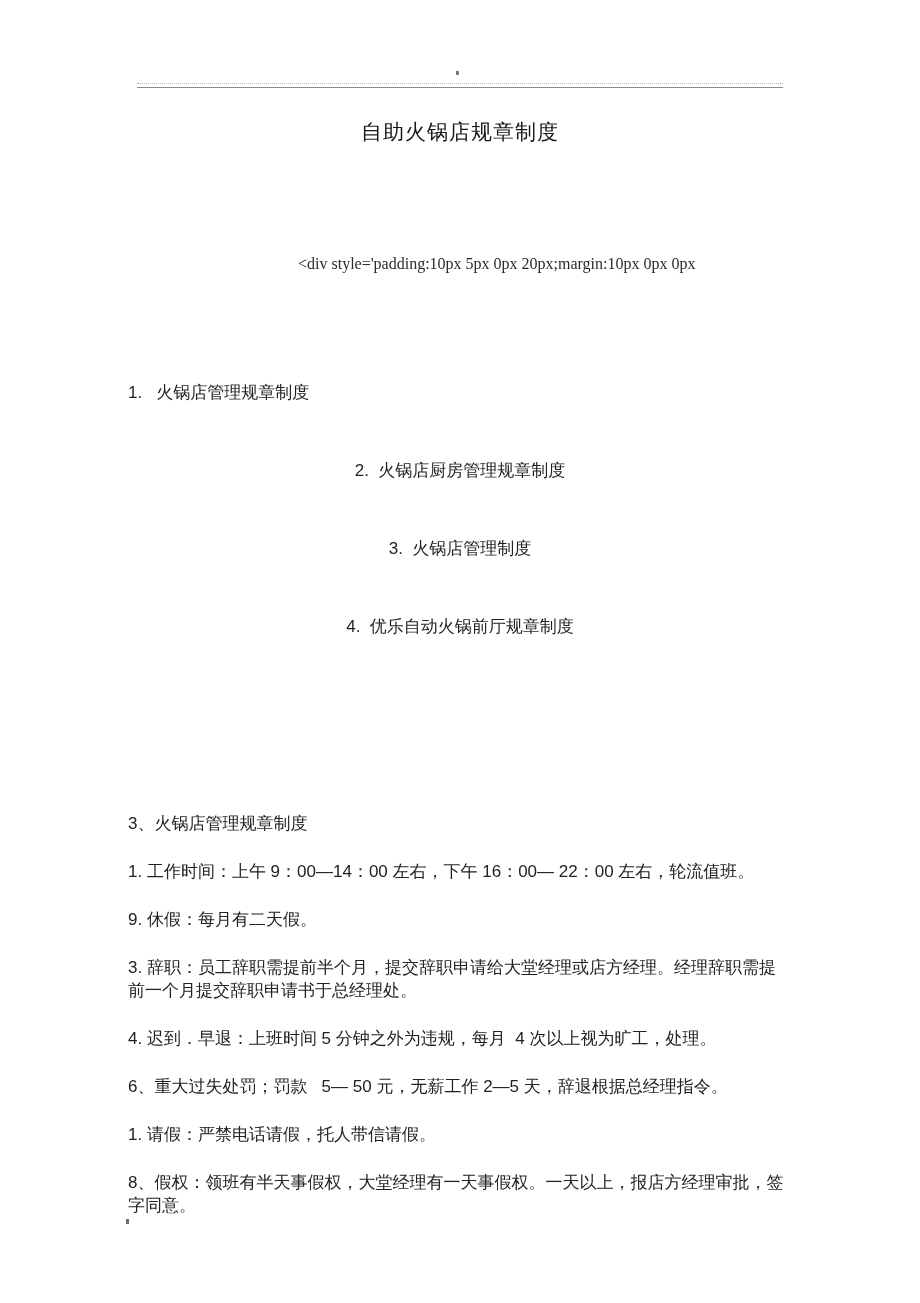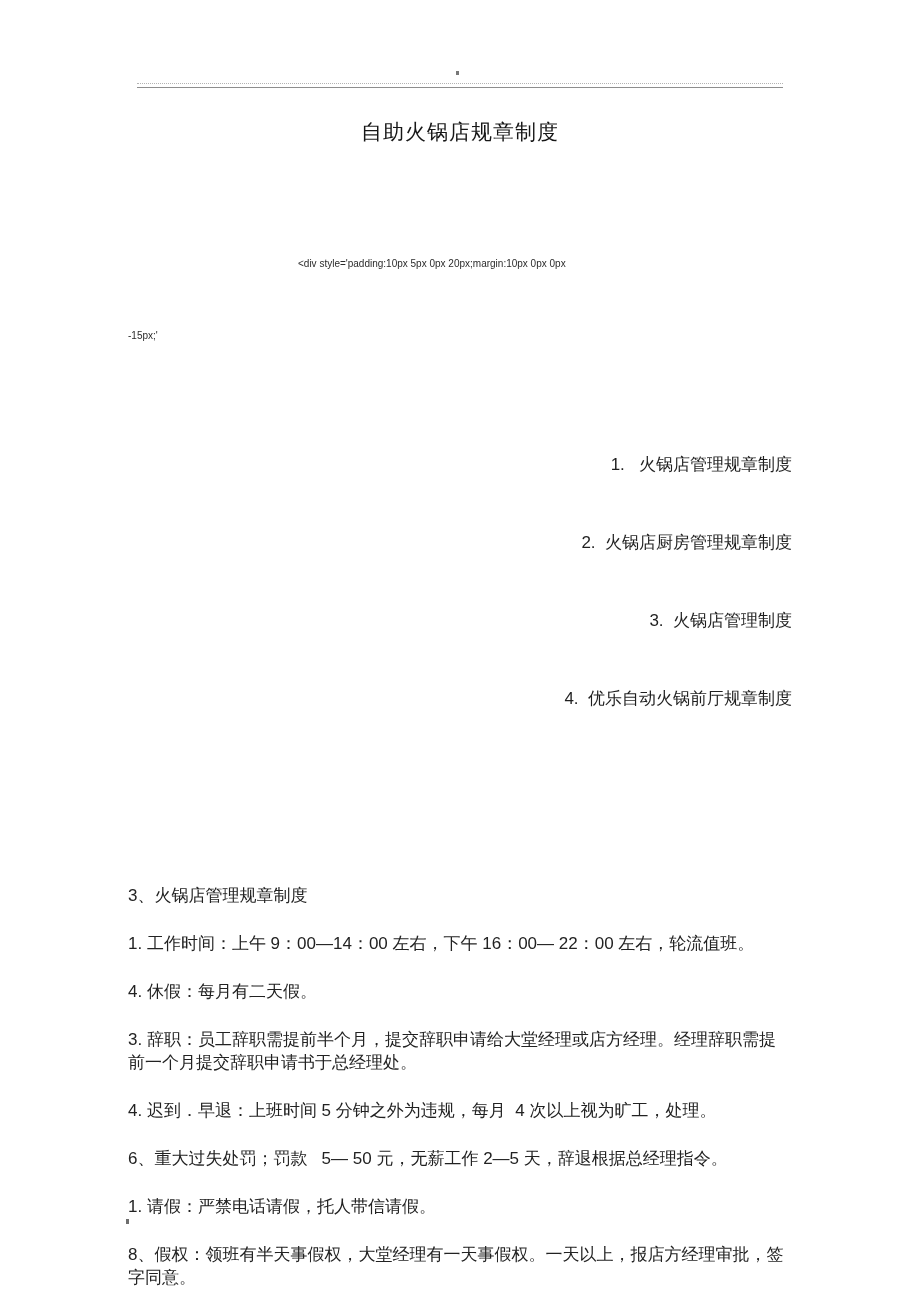--- a/index.html
+++ b/index.html
@@ -52,36 +52,36 @@
     text-align: center;
     font-size: 21px;
     font-weight: 500;
     line-height: 28px;
     color: #161616;
     font-family: "Liberation Serif", serif;
     letter-spacing: 1px;
   }
   .code-block {
     margin-top: 58px;
-    font-family: Liberation Sans, sans-serif;
-    font-size: 10px;
+    font-family: Liberation Serif, serif;
+    font-size: 16px;
     line-height: 24px;
     color: #2b2b2b;
     white-space: pre-wrap;
   }
   .code-line-1 { margin-left: 170px; }
   .code-line-2 { margin-left: 0; }
   .toc {
     margin-top: 4px;
     font-size: 17px;
     line-height: 26px;
     white-space: pre-wrap;
   }
-  .toc-item { text-align: right; }
-  .toc-item.centered { text-align: right; }
+  .toc-item { text-align: center; }
+  .toc-item.centered { text-align: left; }
   .para {
     margin: 0 0 25px 0;
     font-size: 17px;
     line-height: 23px;
     white-space: pre-wrap;
     color: #222222;
   }
   .section-heading {
     margin-top: 120px;
   }
@@ -94,34 +94,33 @@
   <span class="header-dot"></span>
 
   <div class="header-line"></div>
 
   <div class="content">
 
     <h1 class="title">自助火锅店规章制度</h1>
 
     <div class="code-block">
       <div class="code-line-1">&lt;div style='padding:10px 5px 0px 20px;margin:10px 0px 0px</div>
-      <div class="code-line-2">-15px;'</div>
     </div>
 
     <div class="toc">
       <div class="toc-item centered">1.   火锅店管理规章制度</div>
       <div class="toc-item">2.  火锅店厨房管理规章制度</div>
       <div class="toc-item">3.  火锅店管理制度</div>
       <div class="toc-item">4.  优乐自动火锅前厅规章制度</div>
     </div>
 
     <p class="para section-heading">3、火锅店管理规章制度</p>
 
     <p class="para">1. 工作时间：上午 9：00—14：00 左右，下午 16：00— 22：00 左右，轮流值班。</p>
-    <p class="para">4. 休假：每月有二天假。</p>
+    <p class="para">9. 休假：每月有二天假。</p>
     <p class="para">3. 辞职：员工辞职需提前半个月，提交辞职申请给大堂经理或店方经理。经理辞职需提前一个月提交辞职申请书于总经理处。</p>
     <p class="para">4. 迟到．早退：上班时间 5 分钟之外为违规，每月  4 次以上视为旷工，处理。</p>
     <p class="para">6、重大过失处罚；罚款   5— 50 元，无薪工作 2—5 天，辞退根据总经理指令。</p>
     <p class="para">1. 请假：严禁电话请假，托人带信请假。</p>
     <p class="para">8、假权：领班有半天事假权，大堂经理有一天事假权。一天以上，报店方经理审批，签字同意。</p>
 
   </div>
 
   <span class="footer-dot"></span>
 

